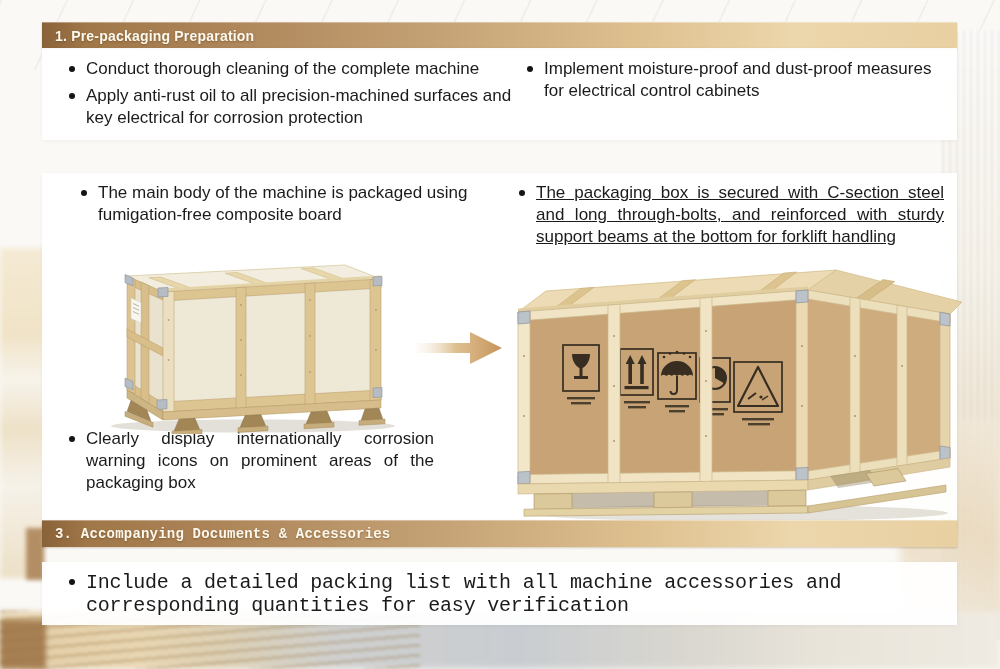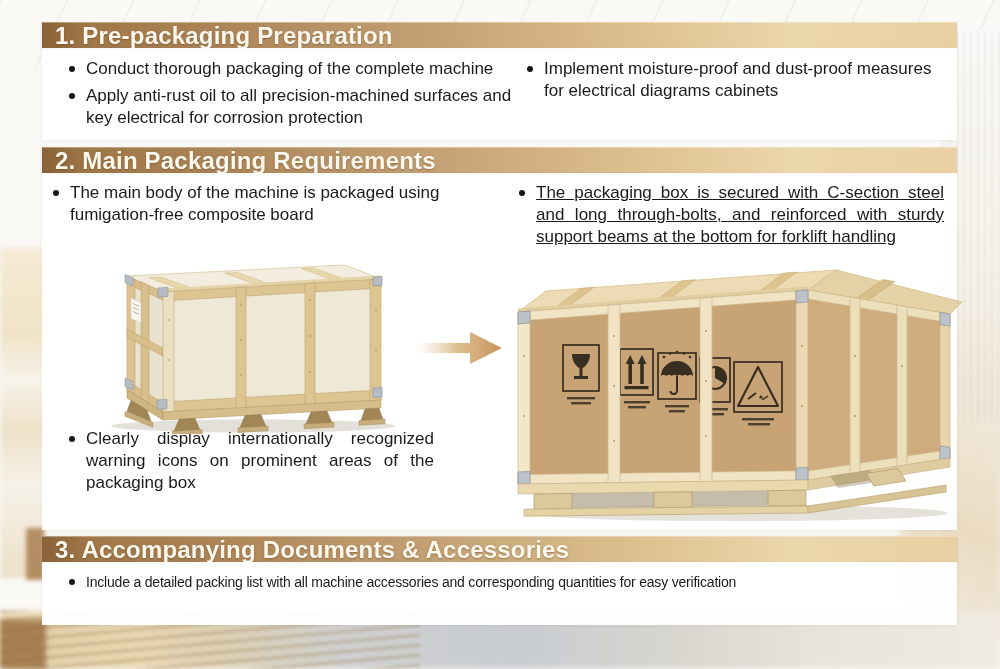--- a/index.html
+++ b/index.html
@@ -22,35 +22,35 @@
     background:linear-gradient(90deg,#e2cda6 0%,#e8d6b2 14%,#ddd0b4 22%,#cfd0cf 34%,#c9cdd1 52%,#d8d6cf 68%,#e9e4da 82%,#f0ebe2 100%);
     filter:blur(3px);}
   .bg-bottom-slats{left:0;top:610px;width:420px;height:59px;
     background:repeating-linear-gradient(175deg, rgba(146,108,58,.35) 0 3px, rgba(240,225,195,0) 3px 10px);
     filter:blur(1.5px);opacity:.8;}
   .bg-corner{left:0;top:620px;width:46px;height:49px;background:#9c7244;filter:blur(2.5px);opacity:.85;}
 
   .bar{position:absolute;left:42px;width:915px;height:26px;display:flex;align-items:center;
     background:linear-gradient(90deg,#8a6239 0%,#a07748 5%,#ab8357 18%,#c6a477 45%,#dec08f 65%,#ecd6ab 82%,#e8d0a2 100%);
     border-top:1px solid rgba(255,255,255,.35);box-shadow:0 1px 2px rgba(90,60,20,.25);}
-  .bar .t{font-size:24px;font-weight:bold;color:#fcf8ee;padding-left:13px;letter-spacing:.2px;
+  .bar .t{font-size:14px;font-weight:bold;color:#fcf8ee;padding-left:13px;letter-spacing:.2px;
     text-shadow:0 1px 2px rgba(90,60,20,.45);white-space:nowrap;}
   .panel{position:absolute;left:42px;width:915px;background:rgba(255,255,255,.95);
     box-shadow:0 1px 4px rgba(0,0,0,.05);}
   .col{position:absolute;}
   .bullet{position:relative;padding-left:24px;margin-bottom:5px;font-size:17px;line-height:22px;}
   .bullet .dot{position:absolute;left:7px;top:8px;width:6px;height:6px;border-radius:50%;background:#141414;}
   .just{text-align:justify;}
-  .s3 .bullet{font-size:14px;line-height:23px;letter-spacing:-.2px;margin-bottom:3px;}
+  .s3 .bullet{font-size:20px;line-height:23px;letter-spacing:-.2px;margin-bottom:3px;font-family:Liberation Mono, monospace;}
   .fig{position:absolute;}
   #bar1{top:22px;} #panel1{top:48px;height:92px;}
   #bar2{top:147px;} #panel2{top:173px;height:357px;}
-  #bar3{top:536px;} #panel3{top:562px;height:63px;}
+  #bar3{top:520px;font-family:Liberation Mono, monospace;} #panel3{top:562px;height:63px;}
   #p1L{left:20px;top:10px;width:452px;}  #p1R{left:478px;top:10px;width:418px;}
-  #p2L{left:4px;top:9px;width:440px;}   #p2R{left:470px;top:9px;width:432px;text-decoration:underline;}
+  #p2L{left:32px;top:9px;width:440px;}   #p2R{left:470px;top:9px;width:432px;text-decoration:underline;}
   #p2LB{left:20px;top:255px;width:372px;}
   #crateL{left:53px;top:77px;width:300px;height:184px;}
   #arrow{left:372px;top:155px;width:90px;height:40px;}
   #crateR{left:468px;top:93px;width:452px;height:258px;}
   #p3B{left:20px;top:9px;width:884px;}
 </style>
 </head>
 <body>
 
 <div class="stage">
@@ -64,55 +64,52 @@
   <div class="bglayer bg-bottom-slats"></div>
   <div class="bglayer bg-corner"></div>
 
   <div class="bar" id="bar1">
     <span class="t">1. Pre-packaging Preparation</span>
   </div>
   <div class="panel" id="panel1">
     <div class="col" id="p1L">
       <div class="bullet">
         <span class="dot"></span>
-        <span>Conduct thorough packaging of the complete machine</span>
+        <span>Conduct thorough cleaning of the complete machine</span>
       </div>
       <div class="bullet">
         <span class="dot"></span>
         <span>Apply anti-rust oil to all precision-machined surfaces and key electrical for corrosion protection</span>
       </div>
     </div>
     <div class="col" id="p1R">
       <div class="bullet">
         <span class="dot"></span>
-        <span>Implement moisture-proof and dust-proof measures for electrical diagrams cabinets</span>
-      </div>
-    </div>
-  </div>
-
-  <div class="bar" id="bar2">
-    <span class="t">2. Main Packaging Requirements</span>
-  </div>
+        <span>Implement moisture-proof and dust-proof measures for electrical control cabinets</span>
+      </div>
+    </div>
+  </div>
+
   <div class="panel" id="panel2">
     <div class="col" id="p2L">
       <div class="bullet">
         <span class="dot"></span>
         <span>The main body of the machine is packaged using fumigation-free composite board</span>
       </div>
     </div>
     <div class="col just" id="p2R">
       <div class="bullet">
         <span class="dot"></span>
         <span>The packaging box is secured with C-section steel and long through-bolts, and reinforced with sturdy support beams at the bottom for forklift handling</span>
       </div>
     </div>
     <div class="col just" id="p2LB">
       <div class="bullet">
         <span class="dot"></span>
-        <span>Clearly display internationally recognized warning icons on prominent areas of the packaging box</span>
+        <span>Clearly display internationally corrosion warning icons on prominent areas of the packaging box</span>
       </div>
     </div>
 
     <svg class="fig" id="crateL" viewBox="0 0 300 184">
       <ellipse cx="158" cy="176" rx="142" ry="6.5" fill="#7e6e52" opacity="0.22"></ellipse>
       <polygon points="32,26 250,15 286,29 68,42" fill="#f2edde" stroke="#d8c9a0" stroke-width="0.8"></polygon>
       <polygon points="89.8,40.7 101.8,40 65.8,27 53.8,27.7" fill="#e7d7aa" stroke="#ccb47e" stroke-width="0.5"></polygon>
       <polygon points="166.1,36.2 178.1,35.4 142.1,22.4 130.1,23.2" fill="#e7d7aa" stroke="#ccb47e" stroke-width="0.5"></polygon>
       <polygon points="242.4,31.6 254.4,30.9 218.4,17.9 206.4,18.6" fill="#e7d7aa" stroke="#ccb47e" stroke-width="0.5"></polygon>
       <polygon points="68,42 286,29 286,25.5 68,38.5" fill="#e3d3a6"></polygon>

